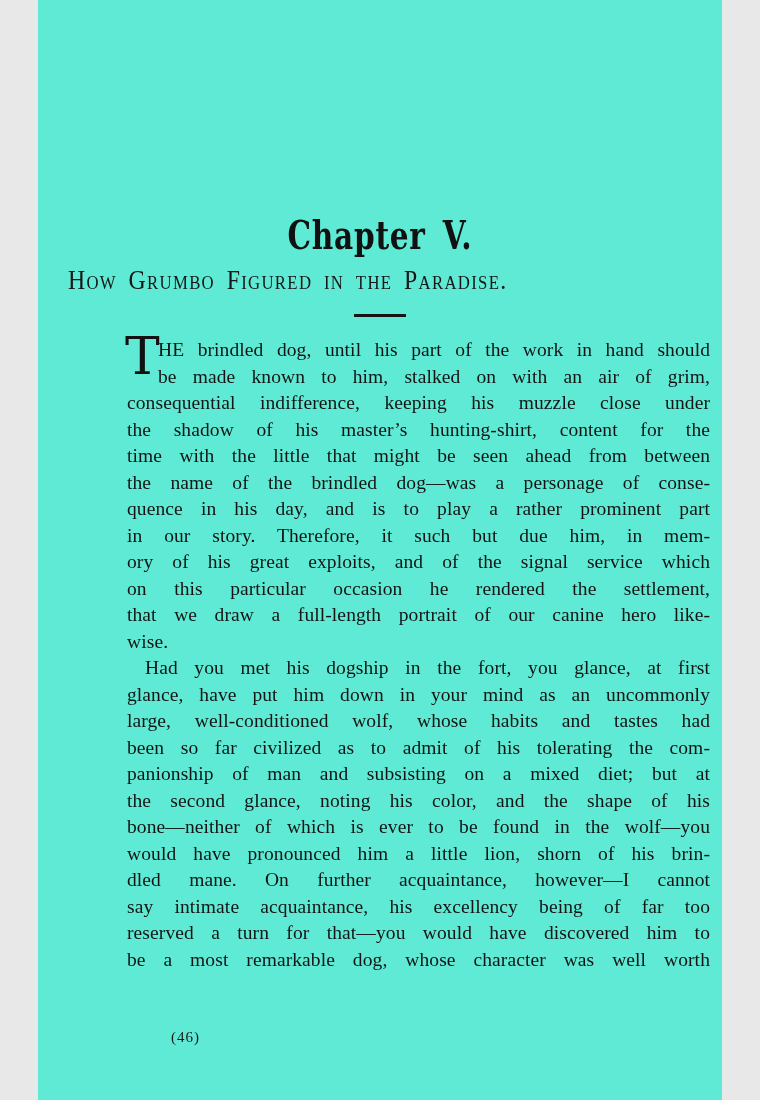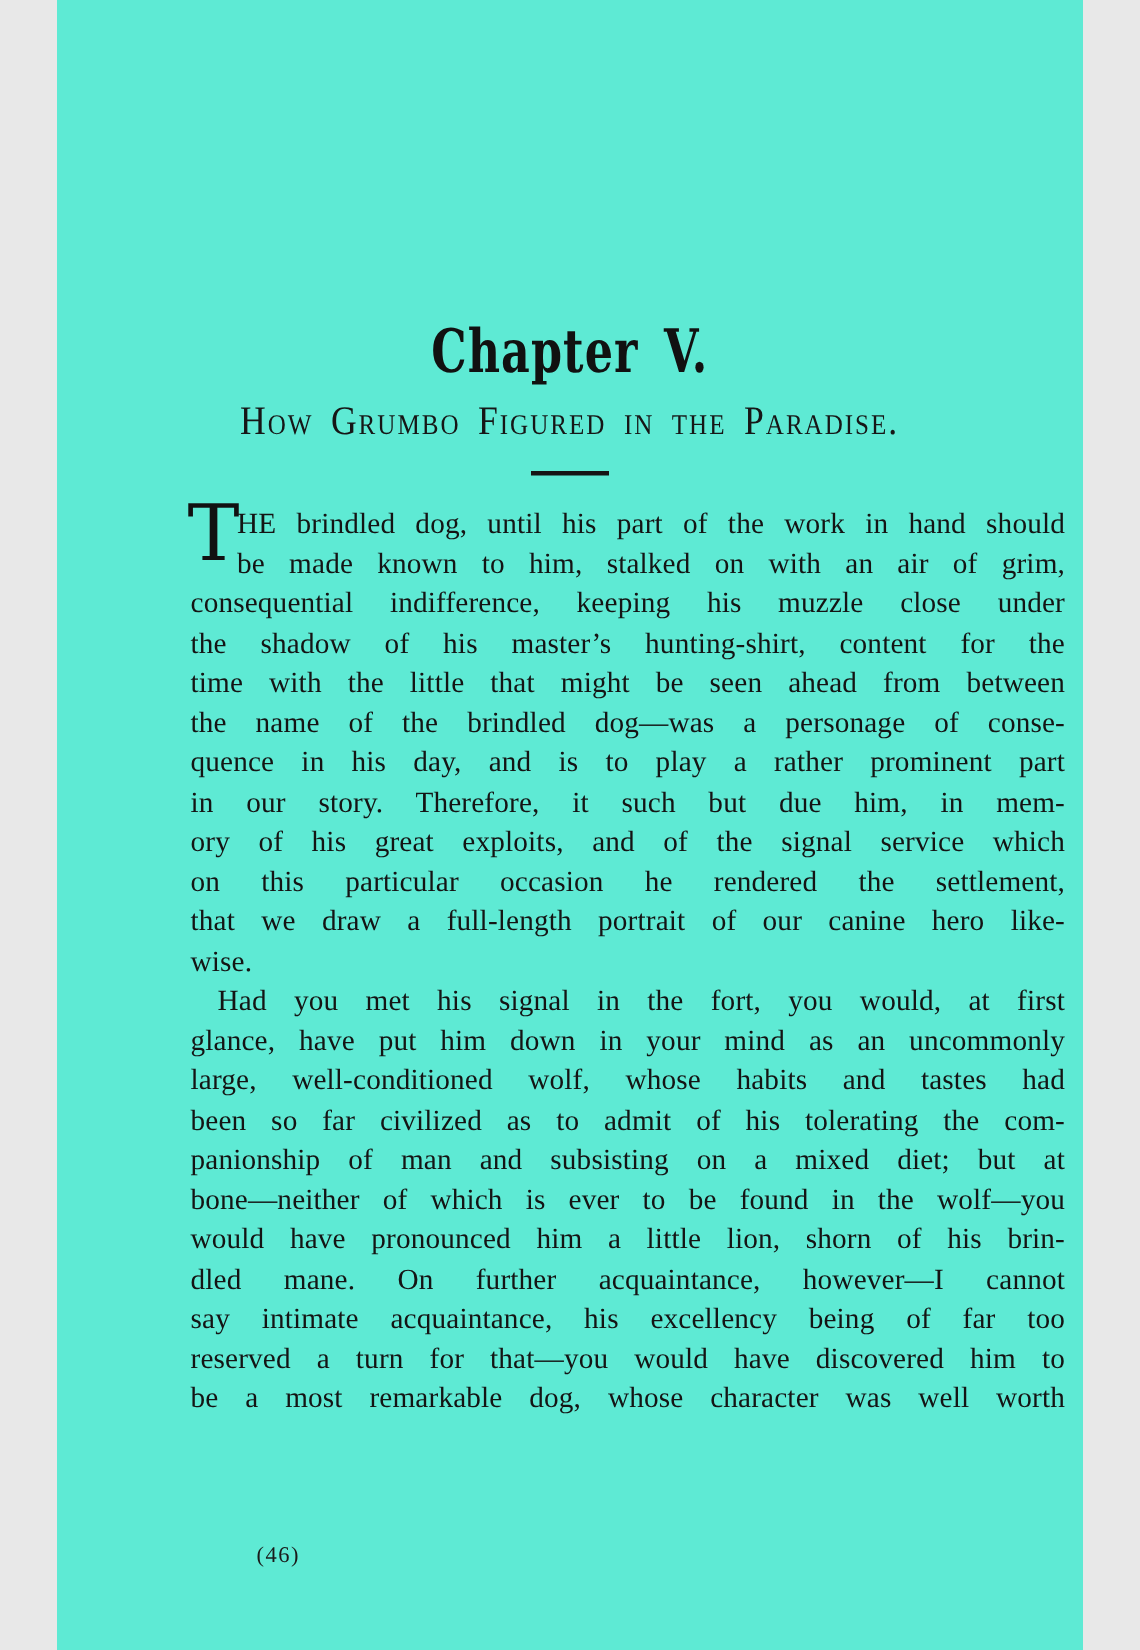--- a/index.html
+++ b/index.html
@@ -36,21 +36,20 @@
     transform-origin: center;
     letter-spacing: 1px;
     word-spacing: 8px;
   }
   .subtitle {
     position: absolute;
     top: 264px;
     left: 0;
     width: 100%;
     margin: 0;
-    text-align: center;
     font-weight: normal;
     font-size: 27px;
     line-height: 1.2;
     color: #161616;
   }
   .subtitle .squeeze {
     display: inline-block;
     transform: scaleX(0.88);
     transform-origin: center;
     font-variant: small-caps;
@@ -122,25 +121,26 @@
       <div class="line">consequential indifference, keeping his muzzle close under</div>
       <div class="line">the shadow of his master’s hunting-shirt, content for the</div>
       <div class="line">time with the little that might be seen ahead from between</div>
       <div class="line">the name of the brindled dog—was a personage of conse-</div>
       <div class="line">quence in his day, and is to play a rather prominent part</div>
       <div class="line">in our story.  Therefore, it such but due him, in mem-</div>
       <div class="line">ory of his great exploits, and of the signal service which</div>
       <div class="line">on this particular occasion he rendered the settlement,</div>
       <div class="line">that we draw a full-length portrait of our canine hero like-</div>
       <div class="line end">wise.</div>
-      <div class="line indent">Had you met his signal in the fort, you would, at first</div>
+      <div class="line indent">Had you met his dogship in the fort, you glance, at first</div>
       <div class="line">glance, have put him down in your mind as an uncommonly</div>
       <div class="line">large, well-conditioned wolf, whose habits and tastes had</div>
       <div class="line">been so far civilized as to admit of his tolerating the com-</div>
       <div class="line">panionship of man and subsisting on a mixed diet; but at</div>
+      <div class="line">the second glance, noting his color, and the shape of his</div>
       <div class="line">bone—neither of which is ever to be found in the wolf—you</div>
       <div class="line">would have pronounced him a little lion, shorn of his brin-</div>
       <div class="line">dled mane.  On further acquaintance, however—I cannot</div>
       <div class="line">say intimate acquaintance, his excellency being of far too</div>
       <div class="line">reserved a turn for that—you would have discovered him to</div>
       <div class="line">be a most remarkable dog, whose character was well worth</div>
     </div>
 
   <div class="folio">(46)</div>
 

